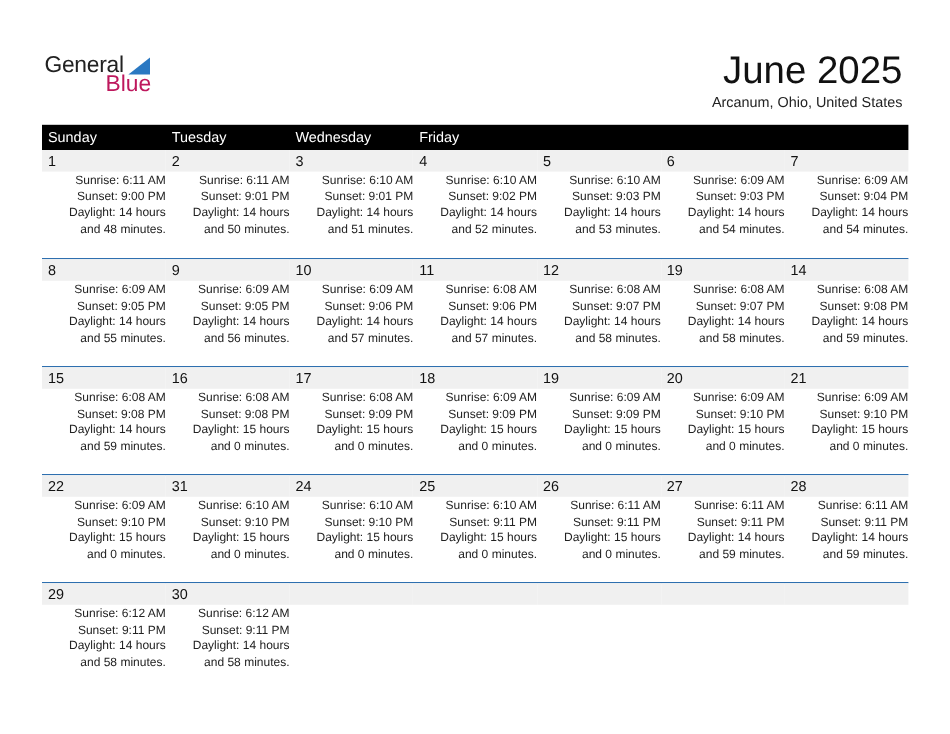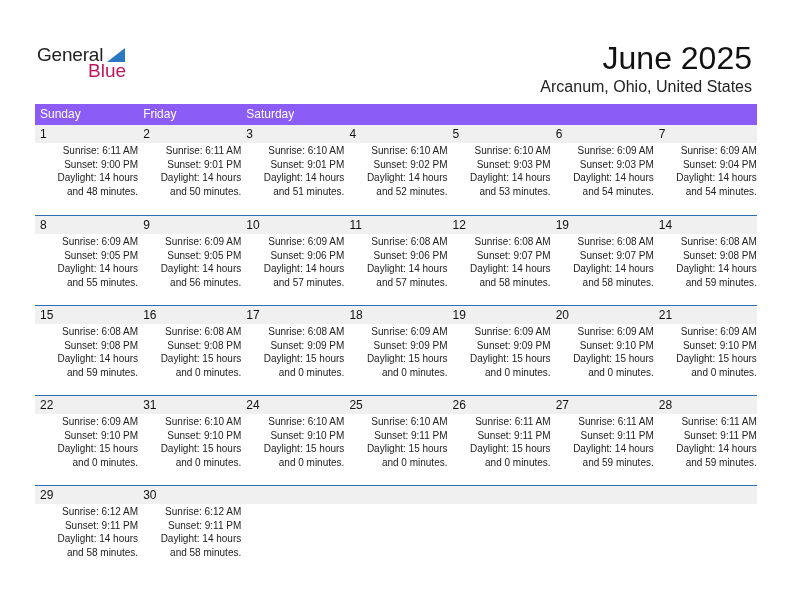--- a/index.html
+++ b/index.html
@@ -2,23 +2,23 @@
 <html><head>
   <meta charset="utf-8">
   <style>
     html, body { margin:0; padding:0; background:#ffffff; }
     body { width:792px; height:612px; position:relative; overflow:hidden; font-family:"Liberation Sans", sans-serif; color:#222; }
     .logo { position:absolute; left:37px; top:44px; width:100px; height:40px; }
     .logo-general { position:absolute; left:0; top:0; font-size:19px; color:#222; letter-spacing:-0.2px; }
     .logo-blue { position:absolute; left:51px; top:16px; font-size:19px; color:#be185d; }
     .logo-tri { position:absolute; left:70px; top:4px; width:0; height:0; border-left:18px solid transparent; border-bottom:14px solid #2a78c2; }
     .title { position:absolute; right:40px; top:40px; font-size:32px; color:#111; }
-    .subtitle { position:absolute; right:40px; top:78px; font-size:16px; color:#222; }
+    .subtitle { position:absolute; right:40px; top:78px; font-size:12px; color:#222; }
     .cal { position:absolute; left:35px; top:104px; width:722px; }
-    .head { display:flex; background:#8b5cf6; height:21px; }
+    .head { display:flex; background:#000000; height:21px; }
     .head div { width:103.14px; box-sizing:border-box; padding-left:5px; color:#ffffff; font-size:12px; line-height:21px; }
     .week { display:flex; height:90px; border-top:1px solid #2e6faf; box-sizing:border-box; }
     .week:first-of-type { border-top:none; }
     .cell { width:103.14px; box-sizing:border-box; position:relative; }
     .date { background:#f0f0f0; height:18px; padding-left:5px; font-size:12px; line-height:18px; color:#111; }
     .cell.empty .date { background:#f0f0f0; }
     .info { padding-left:5px; font-size:10px; line-height:13.6px; color:#222; padding-top:1px;text-align:right; }
   </style>
 </head>
 <body>
@@ -28,22 +28,23 @@
   <span class="logo-tri"></span>
   <span class="logo-blue">Blue</span>
 </div>
 
 <div class="title">June 2025</div>
 <div class="subtitle">Arcanum, Ohio, United States</div>
 
 <div class="cal">
   <div class="head">
     <div>Sunday</div>
+    <div>Tuesday</div>
+    <div>Wednesday</div>
     <div>Friday</div>
-    <div>Saturday</div>
   </div>
   <div id="weeks">
       <div class="week">
         <div class="cell">
           <div class="date">1</div>
           <div class="info">
             <div>Sunrise: 6:11 AM</div>
             <div>Sunset: 9:00 PM</div>
             <div>Daylight: 14 hours</div>
             <div>and 48 minutes.</div>

